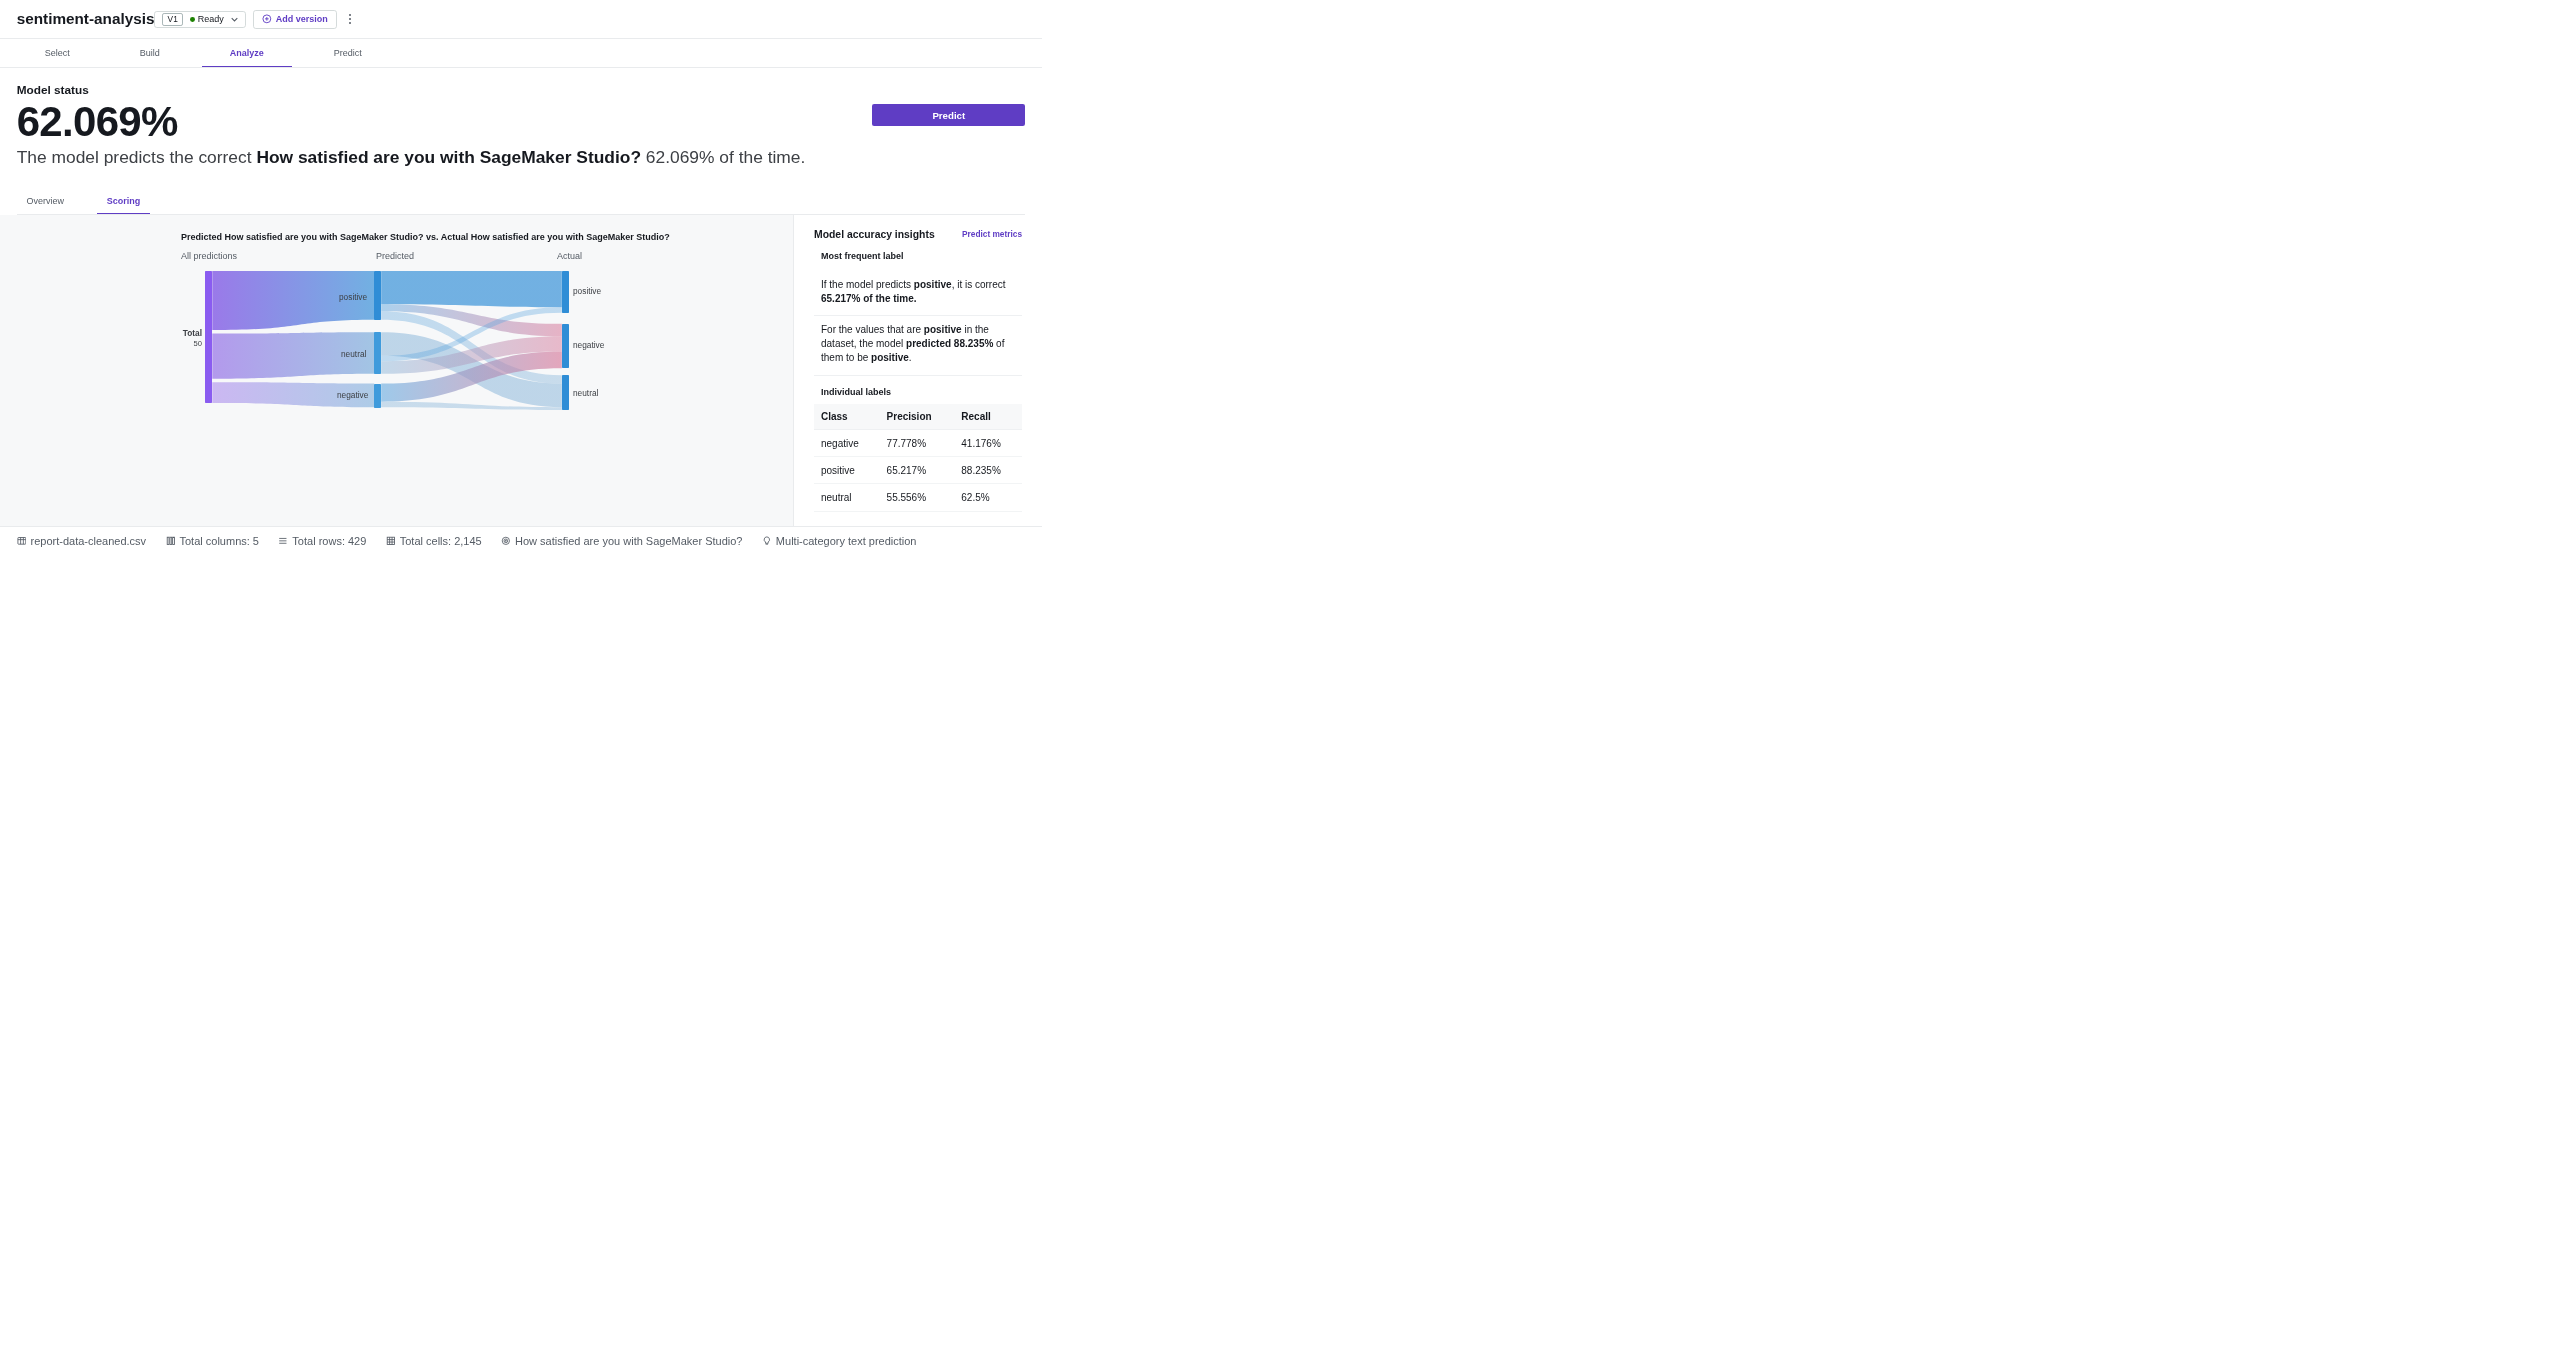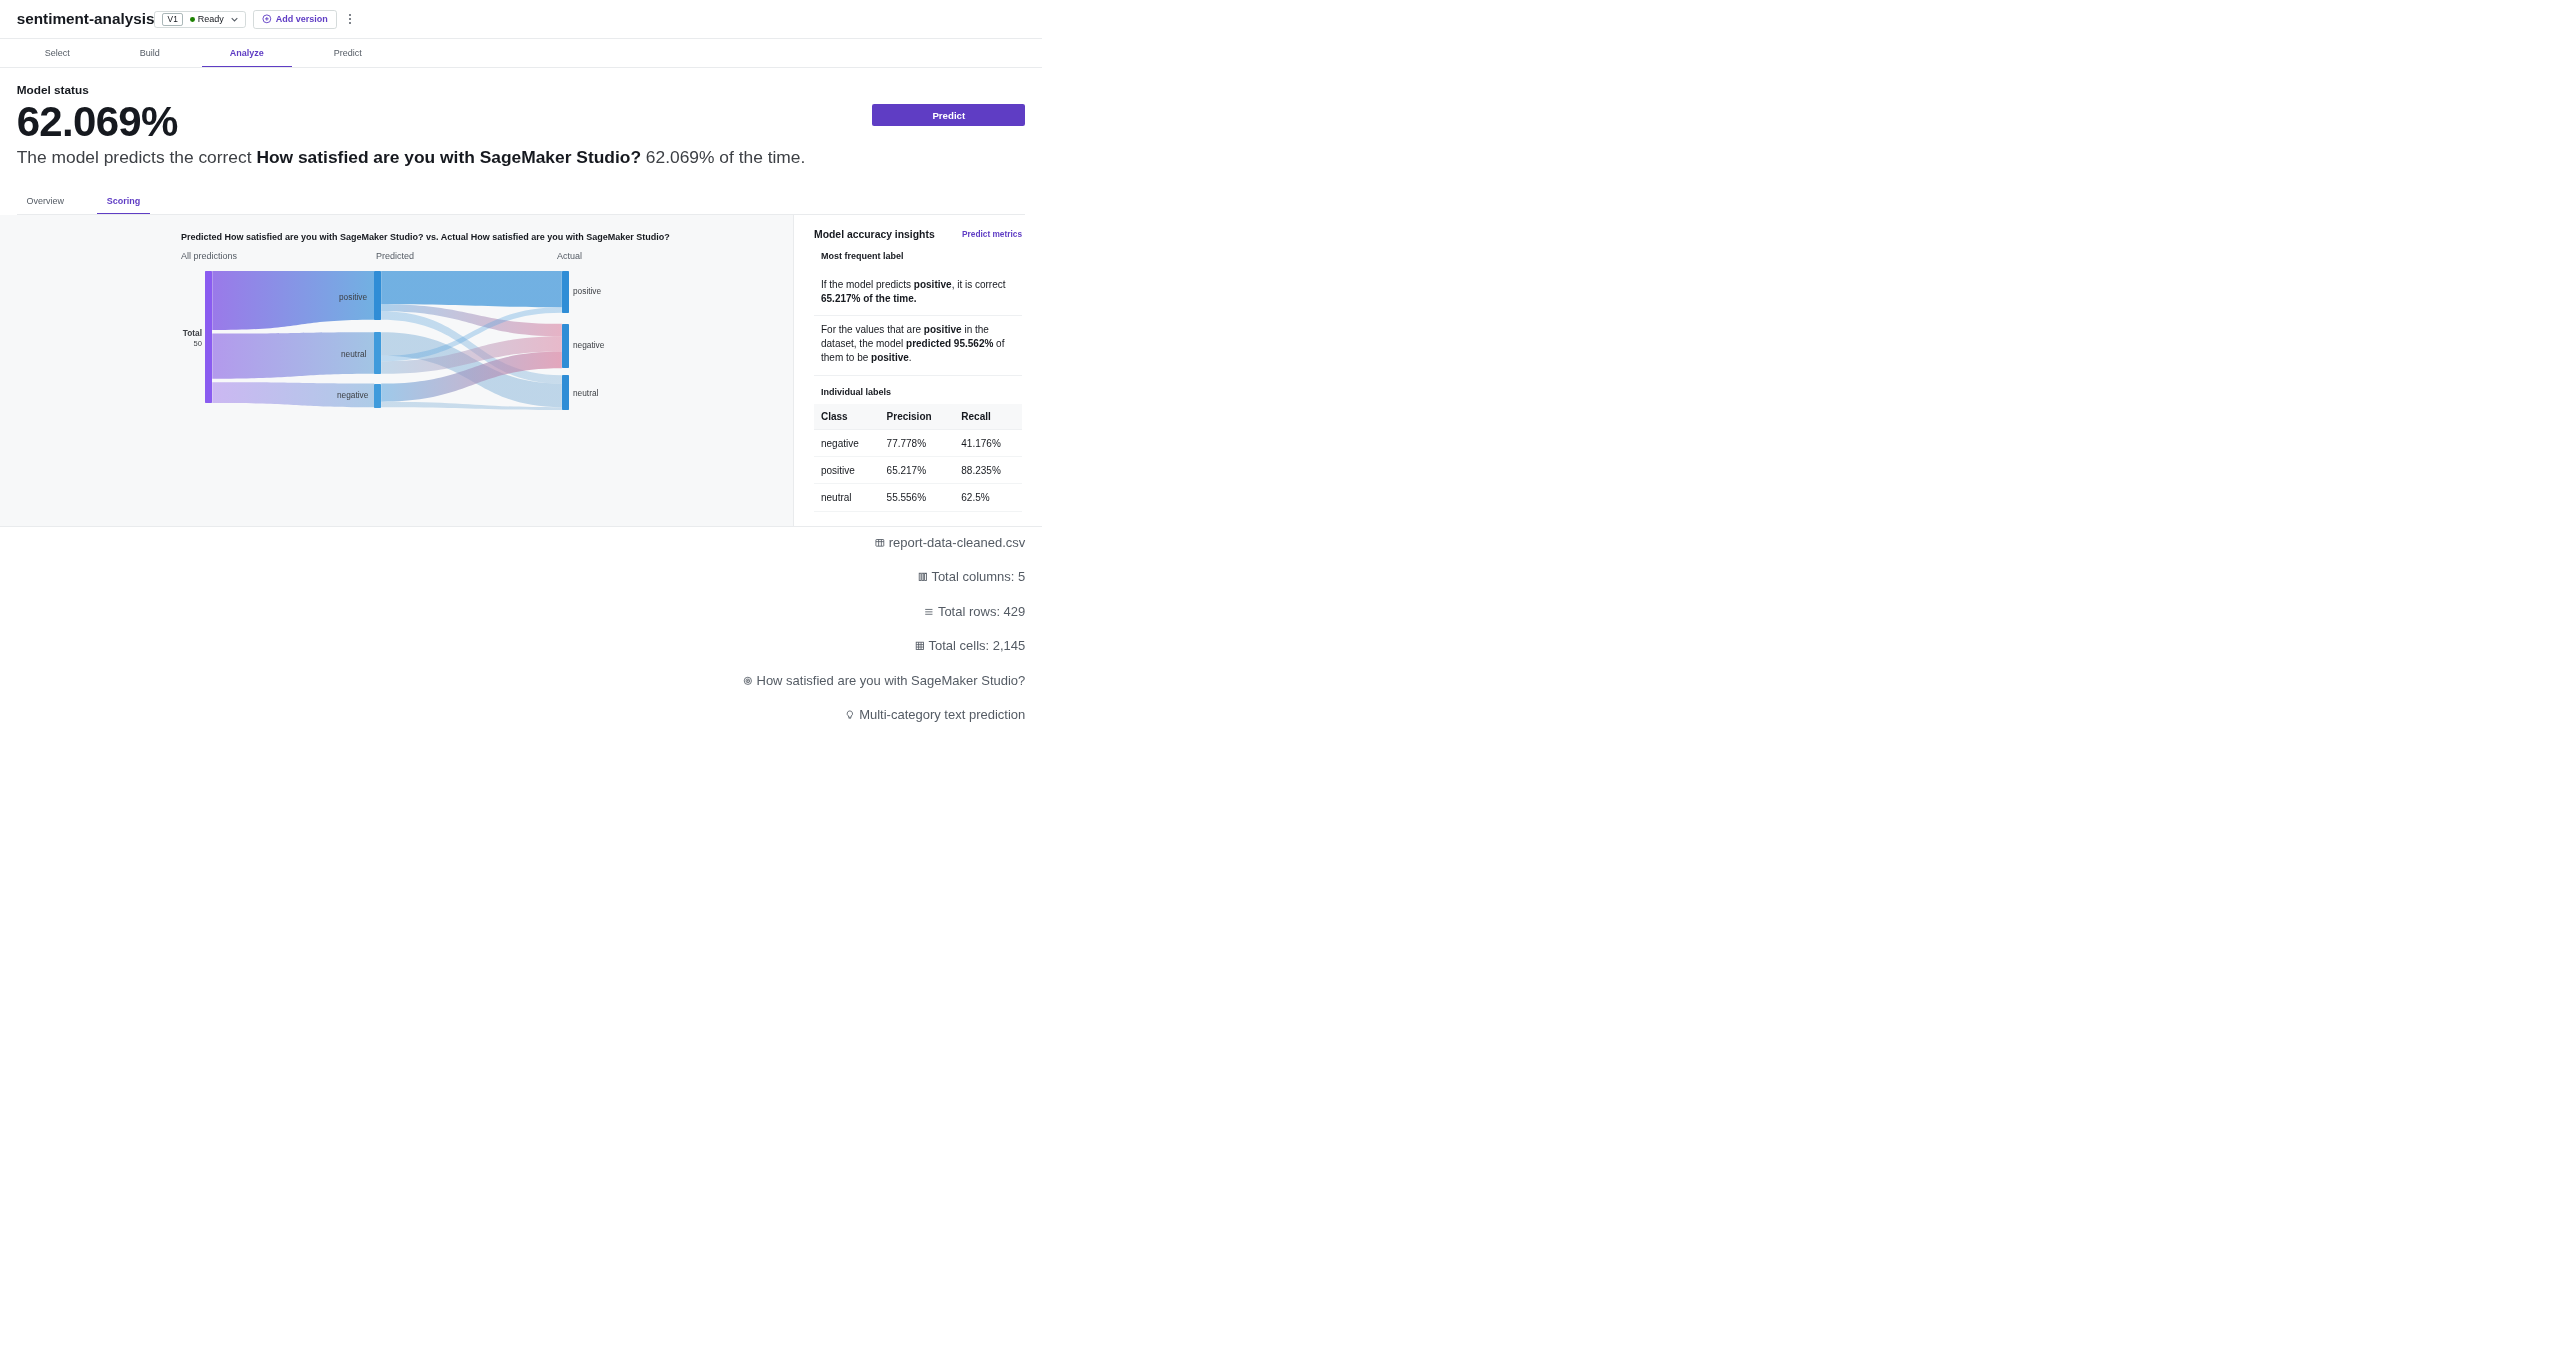--- a/index.html
+++ b/index.html
@@ -81,23 +81,23 @@
   .mfl-label { font-weight: 700; margin-left: 7px; margin-bottom: 9.7px; }
   .insight-p { font-size: 10px; line-height: 1.4; padding: 7px 7px 9.7px 7px; border-bottom: 0.7px solid #eef0f2; }
   .insight-p:last-of-type { border-bottom: none; }
   .insight-p b { font-weight: 700; }
   .indiv-label { font-weight: 700; margin: 11px 0 7px 7px; }
   .side-table { width: 100%; font-size: 10px; border-collapse: collapse; }
   .side-table th { text-align: left; font-weight: 700; padding: 7px 7px; background: #f7f8f9; border-bottom: 0.7px solid #eef0f2; }
   .side-table td { padding: 7.6px 7px; border-bottom: 0.7px solid #f2f4f5; }
 
   .footer {
-    display: flex; align-items: flex-end; gap: 19.5px;
+    display: flex; align-items: flex-start; gap: 19.5px;
     padding: 8.3px 16.7px; border-top: 0.7px solid #e9ebed;
-    font-size: 13px; color: #545b64; flex-direction: column;
+    font-size: 11px; color: #545b64;
   }
   .foot-item { display: flex; align-items: center; gap: 4.2px; }
   .foot-icon { width: 9.7px; height: 9.7px; fill: none; stroke: #545b64; stroke-width: 1.4; }
 </style>
 </head>
 <body>
 
 <div class="header">
   <div class="title">sentiment-analysis</div>
   <div class="header-right">
@@ -231,21 +231,21 @@
     <div class="side-col">
       <div class="side-title-row">
         <div class="side-title">Model accuracy insights</div>
         <div class="adv-link">Predict metrics</div>
       </div>
       <div class="mfl-label">Most frequent label</div>
       <div class="insight-p">
         <span>If the model predicts </span><b>positive</b><span>, it is correct </span><b>65.217% of the time.</b>
       </div>
       <div class="insight-p">
-        <span>For the values that are </span><b>positive</b><span> in the dataset, the model </span><b>predicted 95.562%</b><span> of them to be </span><b>positive</b><span>.</span>
+        <span>For the values that are </span><b>positive</b><span> in the dataset, the model </span><b>predicted 88.235%</b><span> of them to be </span><b>positive</b><span>.</span>
       </div>
       <div class="indiv-label">Individual labels</div>
       <table class="side-table">
         <thead>
             <tr>
           <th>Class</th>
           <th>Precision</th>
           <th>Recall</th>
         </tr>
           </thead>

